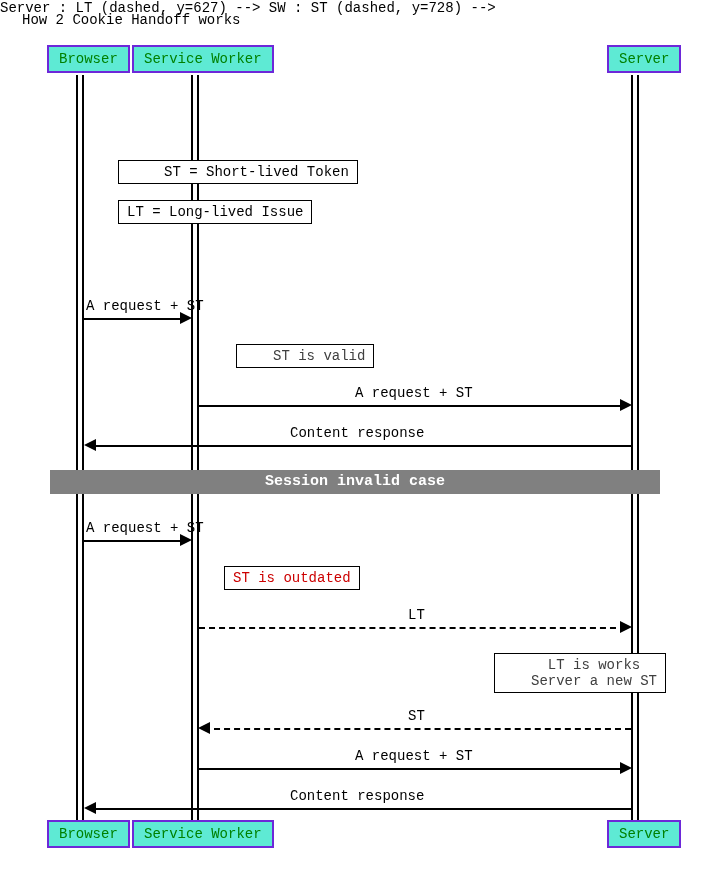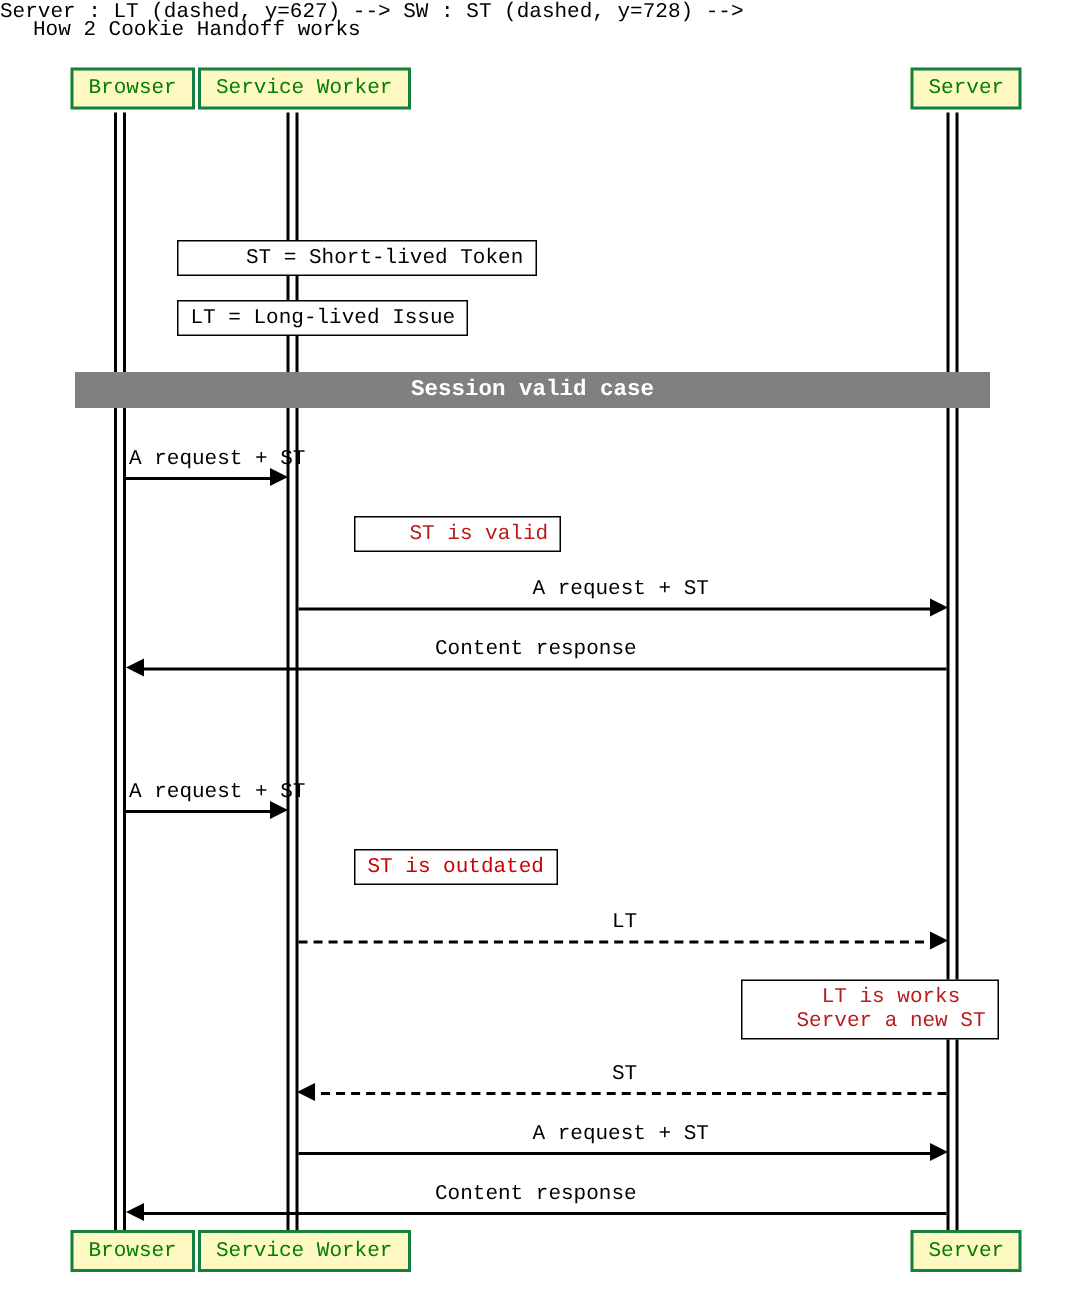--- a/index.html
+++ b/index.html
@@ -18,23 +18,23 @@
   }
   .title {
     position: absolute;
     left: 5px;
     top: 12px;
     font-size: 14px;
     margin-left: 17px;
   }
   .participant {
     position: absolute;
-    border: 2px solid #15803d;
+    border: 2px solid #6d28d9;
     padding: 4px 10px;
-    background: #fef9c3;
+    background: #5eead4;
     text-align: right;
     color: #008000;
     white-space: nowrap;
   }
   .lifeline {
     position: absolute;
     width: 8px;
     background: #fff;
     border-left: 2px solid #000;
     border-right: 2px solid #000;
@@ -49,21 +49,21 @@
     font-weight: bold;
     font-size: 15px;
   }
   .note {
     position: absolute;
     border: 1px solid #000;
     background: #fff;
     padding: 3px 8px;
     white-space: nowrap;
   }
-  .note.blue { color: #b91c1c; padding-left: 36px; }
+  .note.blue { color: #404040; padding-left: 36px; }
   .note.red  { color: #cc0000; }
   .note.center { text-align: center; }
   .msg-line {
     position: absolute;
     height: 0;
     border-top: 2px solid #000;
   }
   .msg-line.dashed { border-top: 2px dashed #000; }
   .arrow-right, .arrow-left {
     position: absolute;
@@ -94,49 +94,49 @@
   
   <div class="participant" style="left:47px; top:45px;">Browser</div>
   <div class="participant" style="left:132px; top:45px;">Service Worker</div>
   <div class="participant" style="left:607px; top:45px;">Server</div>
 
   
   <div class="note" style="left:118px; top:160px;padding-left:45px;">ST = Short-lived Token</div>
   <div class="note" style="left:118px; top:200px;">LT = Long-lived Issue</div>
 
   
-  <div class="divider" style="left:50px; top:248px; width:610px;">Session valid case</div>
 
   
   <div class="msg-label" style="left:86px; top:298px;">A request + ST</div>
   <div class="msg-line" style="left:84px; top:318px; width:102px;"></div>
   <div class="arrow-right" style="left:180px; top:312px;"></div>
 
   
   <div class="note blue" style="left:236px; top:344px;">ST is valid</div>
 
   
   <div class="msg-label" style="left:355px; top:385px;">A request + ST</div>
   <div class="msg-line" style="left:199px; top:405px; width:427px;"></div>
   <div class="arrow-right" style="left:620px; top:399px;"></div>
 
   
   <div class="msg-label" style="left:290px; top:425px;">Content response</div>
   <div class="msg-line" style="left:90px; top:445px; width:541px;"></div>
   <div class="arrow-left" style="left:84px; top:439px;"></div>
 
   
+  <div class="divider" style="left:50px; top:470px; width:610px;">Session invalid case</div>
 
   
   <div class="msg-label" style="left:86px; top:520px;">A request + ST</div>
   <div class="msg-line" style="left:84px; top:540px; width:102px;"></div>
   <div class="arrow-right" style="left:180px; top:534px;"></div>
 
   
-  <div class="note red" style="left:236px; top:566px;">ST is outdated</div>
+  <div class="note red" style="left:224px; top:566px;">ST is outdated</div>
 
    Server : LT (dashed, y=627) --&gt;
   <div class="msg-label" style="left:408px; top:607px;">LT</div>
   <div class="msg-line dashed" style="left:199px; top:627px; width:427px;"></div>
   <div class="arrow-right" style="left:620px; top:621px;"></div>
 
   
   <div class="note blue center" style="left:494px; top:653px;">
     <span>LT is works</span><br>
     <span>Server a new ST</span>

